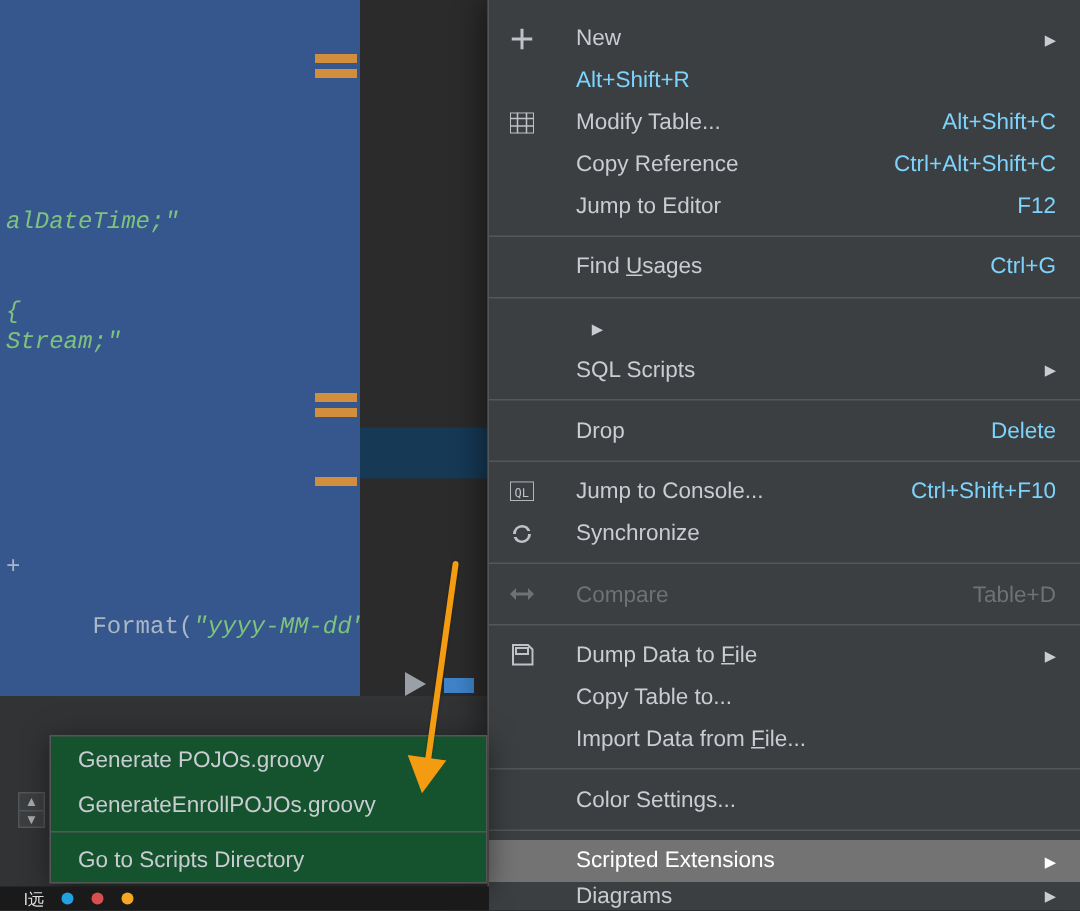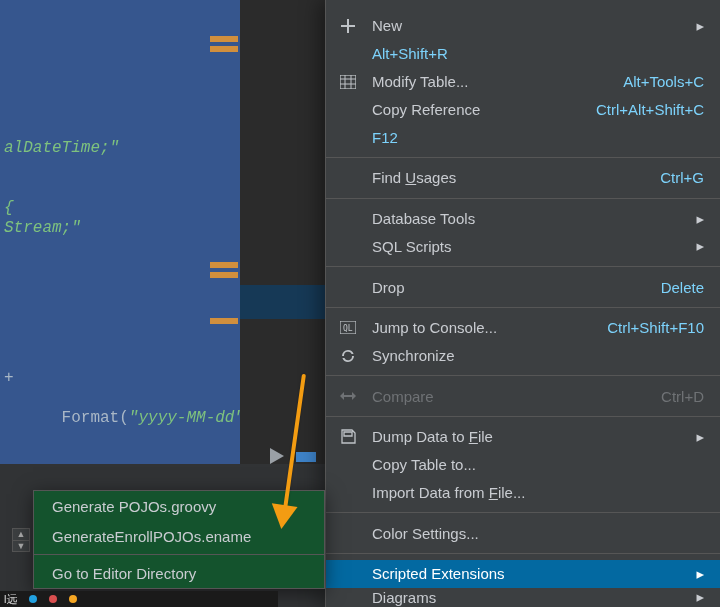--- a/index.html
+++ b/index.html
@@ -37,22 +37,22 @@
   .menu {
     position: absolute; left: 325px; top: 0; width: 395px; height: 607px;
     background: #3c3f41; border-left: 1px solid #555; box-shadow: -6px 0 18px rgba(0,0,0,.4);
     display: flex; flex-direction: column; padding-top: 12px;
   }
   .menu .row {
     display: flex; align-items: center; height: 32px; padding: 0 16px 0 10px;
     color: #c9ccd1; cursor: default;
   }
   .menu .row.disabled { color: #6f7275; justify-content: space-between; }
-  .menu .row.selected { background: #0369a1; color: #fff; }
-  .menu .ic { width: 24px; display:flex; align-items:center; justify-content:center; margin-right:12px; flex-shrink:0; }
+  .menu .row.selected { background: #737373; color: #fff; }
+  .menu .ic { width: 24px; display:flex; align-items:center; justify-content:center; margin-right:24px; flex-shrink:0; }
   .menu .lbl { flex: 1; white-space: nowrap; }
   .menu .sc { color: #7dd3fc; font-size: 15px; }
   .menu .row.disabled .sc { color:#6f7275;}
   .menu .sub { width: 10px; text-align:right; color:#c9ccd1; margin-left: 8px; }
   .menu .row.selected .sub { color:#fff; }
   .menu .sep { height: 1px; background: #565656; margin: 6px 0; }
   .und { text-decoration: underline; }
 
   
   .popup2 {
@@ -73,21 +73,21 @@
     background: #f39c12; transform: rotate(8deg); transform-origin: top center;
     border-radius: 2px; box-shadow: 0 0 2px rgba(0,0,0,.3);
   }
   .arrow-head {
     position:absolute; left: 270px; top: 505px; width:0; height:0;
     border-left: 13px solid transparent; border-right: 13px solid transparent;
     border-top: 24px solid #f39c12; transform: rotate(8deg);
   }
 
   
-  .taskbar { position:absolute; left:0; bottom:0; width:278px; height:16px; background:#1a1a1a; display:flex; align-items:center; gap:12px; padding-left:4px;}
+  .taskbar { position:absolute; left:0; bottom:0; width:326px; height:16px; background:#1a1a1a; display:flex; align-items:center; gap:12px; padding-left:16px;}
   .taskbar span{ font-size:11px; color:#ddd;}
   .dot{width:8px;height:8px;border-radius:50%;}
 
   svg { display:block; }
 </style>
 </head>
 <body>
 
 <div class="stage">
 
@@ -136,45 +136,45 @@
       <span class="ic">
         <svg width="16" height="14" viewBox="0 0 16 14">
             <rect x="0" y="0" width="16" height="14" fill="none" stroke="#bfc3c7" stroke-width="1.3"></rect>
             <line x1="0" y1="4" x2="16" y2="4" stroke="#bfc3c7"></line>
             <line x1="0" y1="9" x2="16" y2="9" stroke="#bfc3c7"></line>
             <line x1="5" y1="0" x2="5" y2="14" stroke="#bfc3c7"></line>
             <line x1="11" y1="0" x2="11" y2="14" stroke="#bfc3c7"></line>
           </svg>
       </span>
       <span class="lbl">Modify Table...</span>
-      <span class="sc">Alt+Tools+C</span>
+      <span class="sc">Alt+Shift+C</span>
     </div>
     <div class="row">
       <span class="ic"></span>
       <span class="lbl">Copy Reference</span>
       <span class="sc">Ctrl+Alt+Shift+C</span>
     </div>
     <div class="row">
       <span class="ic"></span>
+      <span class="lbl">Jump to Editor</span>
       <span class="sc">F12</span>
     </div>
 
     <div class="sep"></div>
 
     <div class="row">
       <span class="ic"></span>
       <span class="lbl"><span>Find </span><span class="und">U</span><span>sages</span></span>
       <span class="sc">Ctrl+G</span>
     </div>
 
     <div class="sep"></div>
 
     <div class="row">
       <span class="ic"></span>
-      <span class="lbl">Database Tools</span>
       <span class="sub">▸</span>
     </div>
     <div class="row">
       <span class="ic"></span>
       <span class="lbl">SQL Scripts</span>
       <span class="sub">▸</span>
     </div>
 
     <div class="sep"></div>
 
@@ -207,21 +207,21 @@
 
     <div class="sep"></div>
 
     <div class="row disabled">
       <span class="ic">
         <svg width="16" height="12" viewBox="0 0 16 12">
             <path d="M0 6l4-4v3h4v2H4v3zM16 6l-4 4V7H8V5h4V2z" fill="#6f7275"></path>
           </svg>
       </span>
       <span class="lbl">Compare</span>
-      <span class="sc">Ctrl+D</span>
+      <span class="sc">Table+D</span>
     </div>
 
     <div class="sep"></div>
 
     <div class="row">
       <span class="ic">
         <svg width="15" height="15" viewBox="0 0 15 15">
             <path d="M1 1h10l3 3v10H1zM3 3v4h8V3z" fill="none" stroke="#bfc3c7" stroke-width="1.3"></path>
           </svg>
       </span>
@@ -261,25 +261,25 @@
   <div class="stepper">
     <div>▲</div>
     <div>▼</div>
   </div>
 
   <div class="popup2">
     <div class="row">
       <span>Generate POJOs.groovy</span>
     </div>
     <div class="row">
-      <span>GenerateEnrollPOJOs.ename</span>
-    </div>
-    <div class="sep"></div>
-    <div class="row">
-      <span>Go to Editor Directory</span>
+      <span>GenerateEnrollPOJOs.groovy</span>
+    </div>
+    <div class="sep"></div>
+    <div class="row">
+      <span>Go to Scripts Directory</span>
     </div>
   </div>
 
   <div class="arrow-line"></div>
   <div class="arrow-head"></div>
 
   <div class="taskbar">
     <span>l远</span>
     <span class="dot" style="background:#22a1e0"></span>
     <span class="dot" style="background:#d94f4f"></span>

